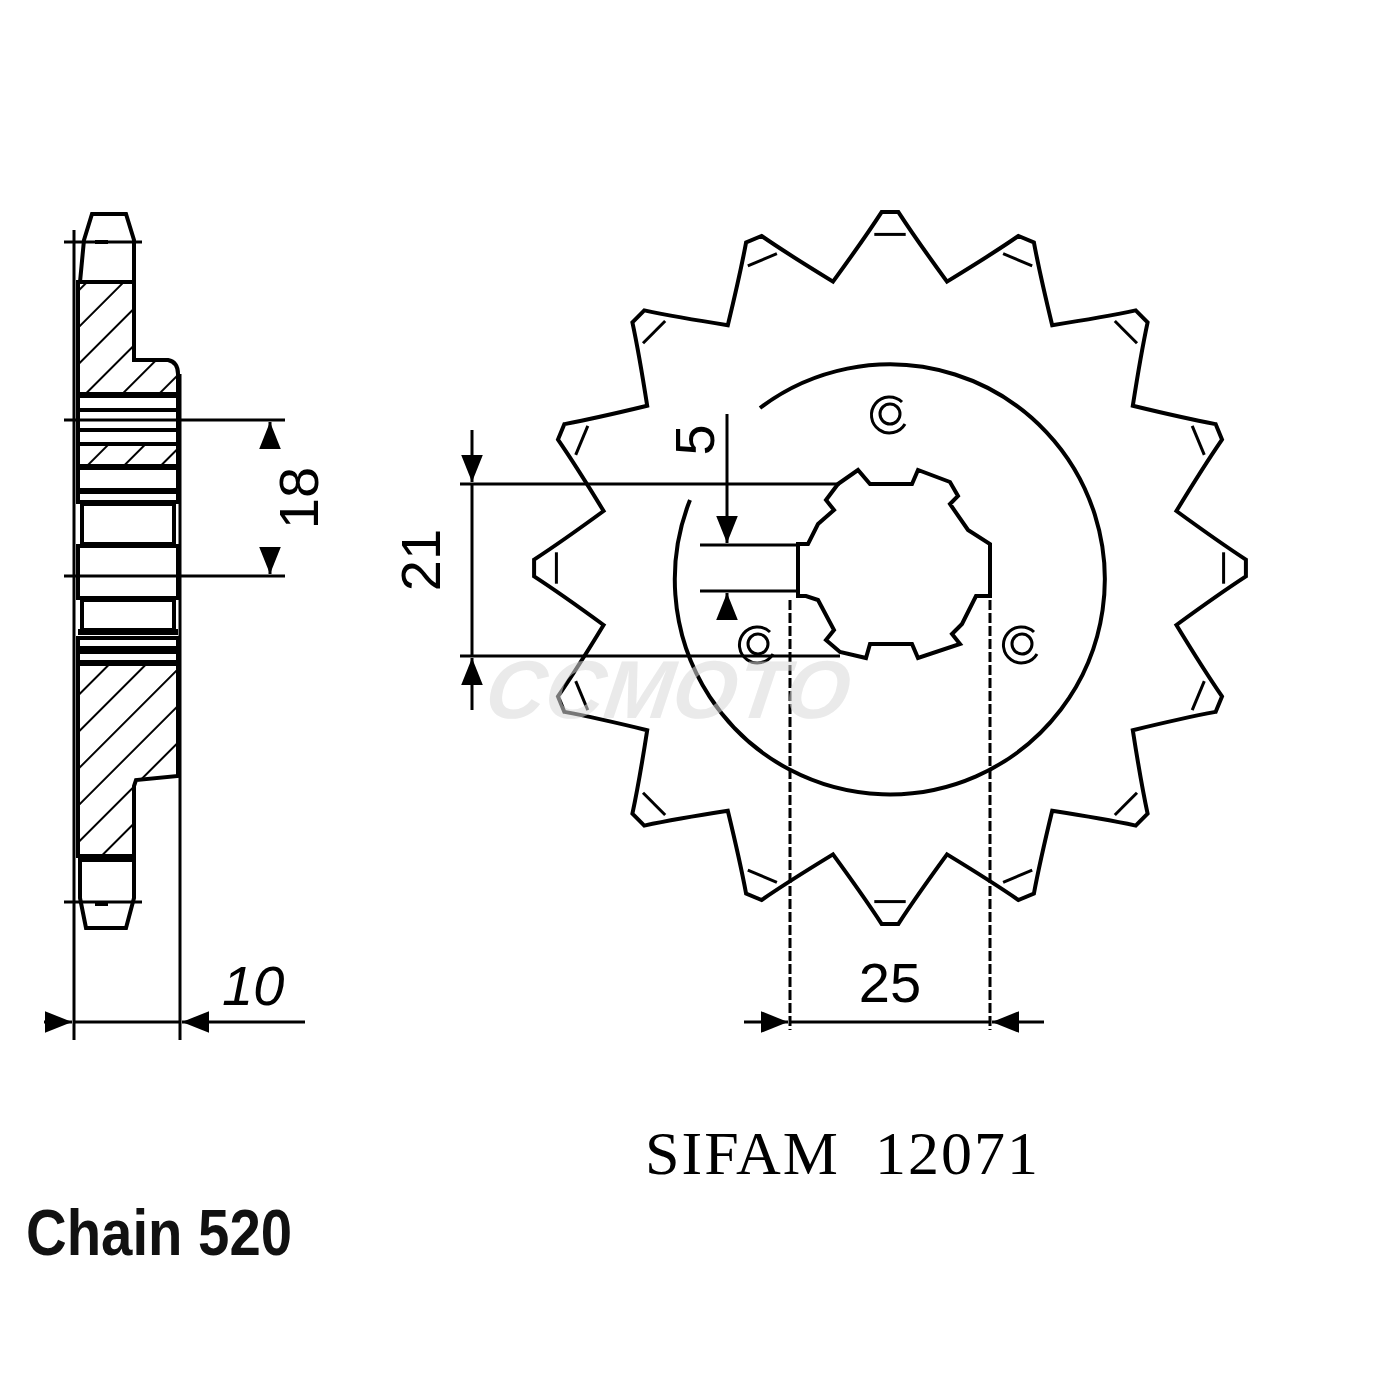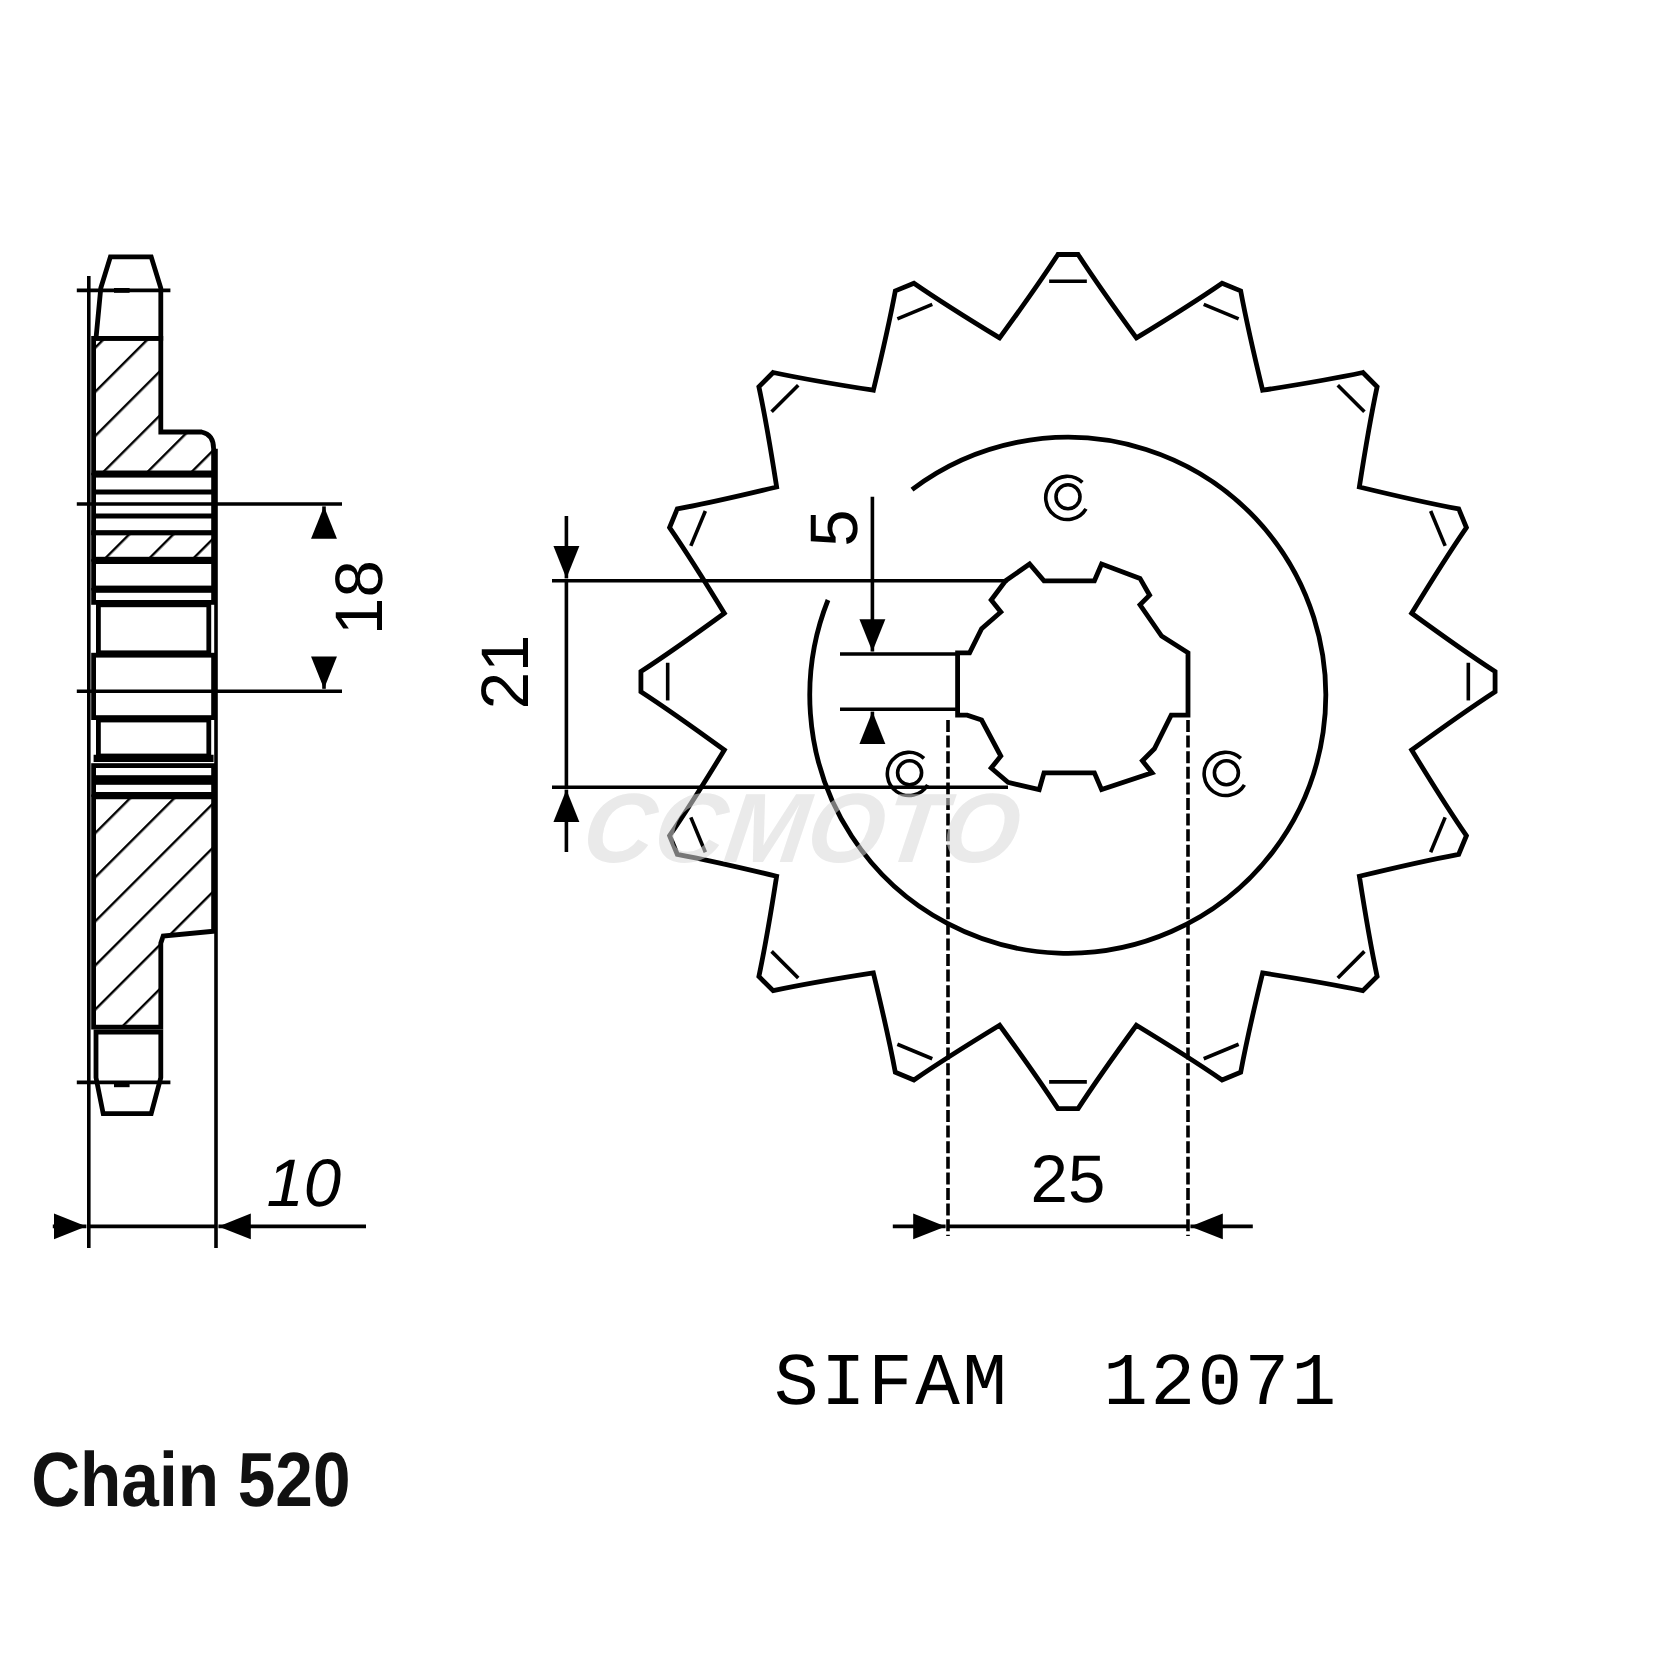--- a/index.html
+++ b/index.html
@@ -1,18 +1,18 @@
 <!DOCTYPE html>
 <html><head>
 <meta charset="utf-8">
 <style>
   html, body { margin:0; padding:0; background:#ffffff; }
   body { width:1400px; height:1400px; position:relative; overflow:hidden; font-family:"Liberation Sans", sans-serif; }
   svg.drawing { position:absolute; left:0; top:0; width:1400px; height:1400px; }
-  .part-label { position:absolute; left:645px; top:1118px; font-family:Liberation Mono, monospace; font-size:62px; letter-spacing:2px; color:#000; white-space:pre; }
+  .part-label { position:absolute; left:645px; top:1118px; font-family:Liberation Serif, serif; font-size:62px; letter-spacing:2px; color:#000; white-space:pre; }
   .chain-label { position:absolute; left:26px; top:1196px; font-family:"Liberation Sans", sans-serif; font-weight:bold; font-size:64px; color:#111; transform:scaleX(0.88); transform-origin:left top; }
   .dim { font-family:"Liberation Sans", sans-serif; font-size:56px; fill:#000; }
   .wm { font-family:"Liberation Sans", sans-serif; font-weight:bold; font-style:italic; font-size:82px; fill:#d9d9d9; opacity:0.55; }
 </style>
 </head>
 <body>
 
 <svg class="drawing" viewBox="0 0 1400 1400" xmlns="http://www.w3.org/2000/svg">
   <defs>
     <pattern id="hatch" patternUnits="userSpaceOnUse" width="26" height="26" patternTransform="rotate(45)">

